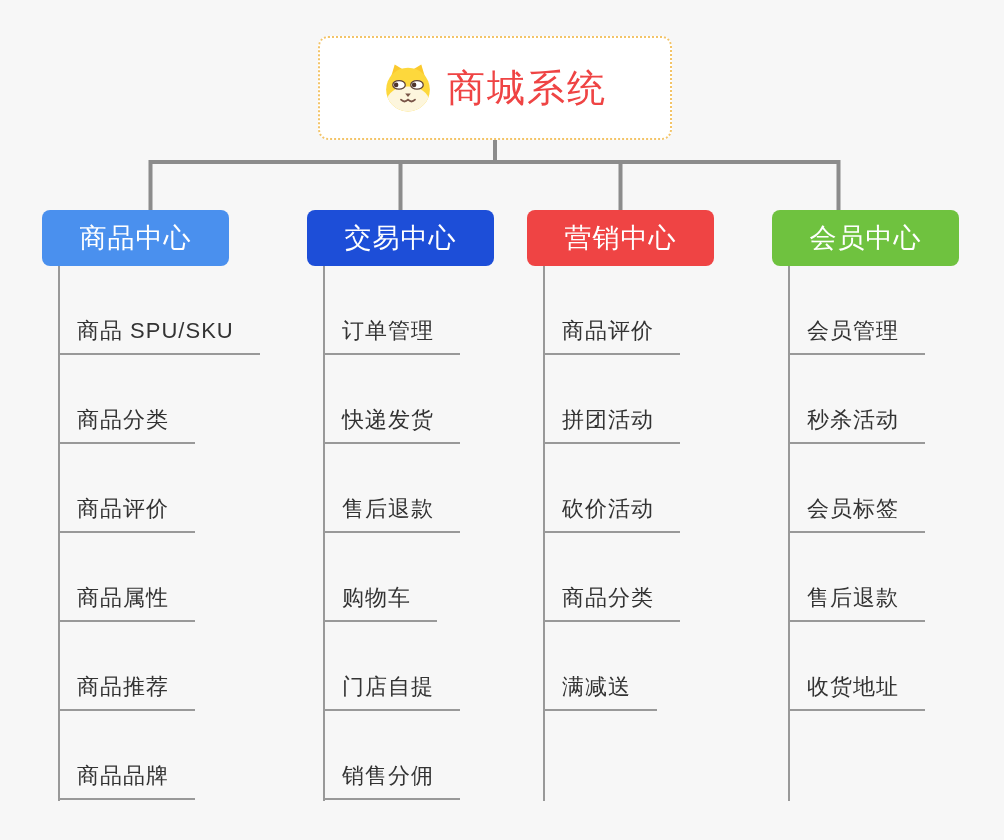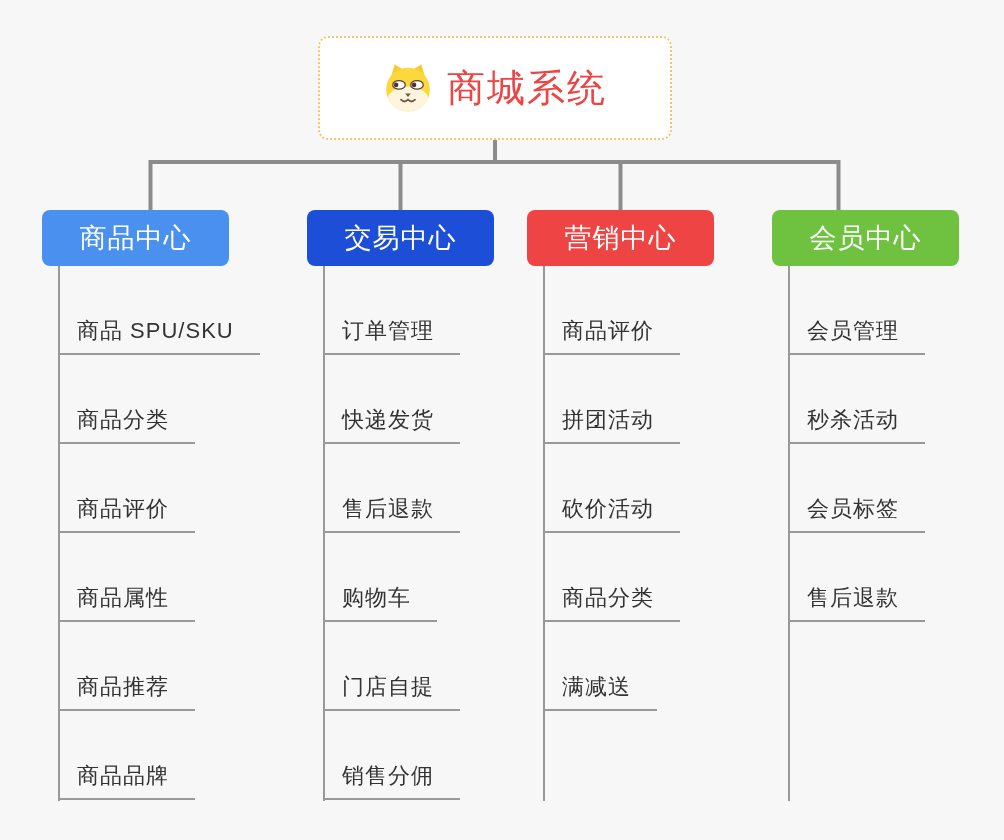--- a/index.html
+++ b/index.html
@@ -157,17 +157,20 @@
           </div>
           <div class="leaf-row">
             <div class="leaf">秒杀活动</div>
           </div>
           <div class="leaf-row">
             <div class="leaf">会员标签</div>
           </div>
           <div class="leaf-row">
             <div class="leaf">售后退款</div>
           </div>
+          <div class="leaf-row">
+            <div class="leaf">收货地址</div>
+          </div>
         </div>
       </div>
     </div>
 
 </div>
 
 </body></html>

